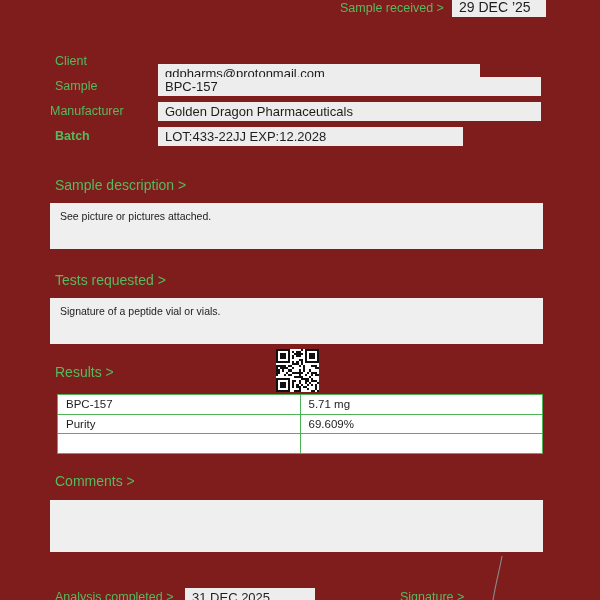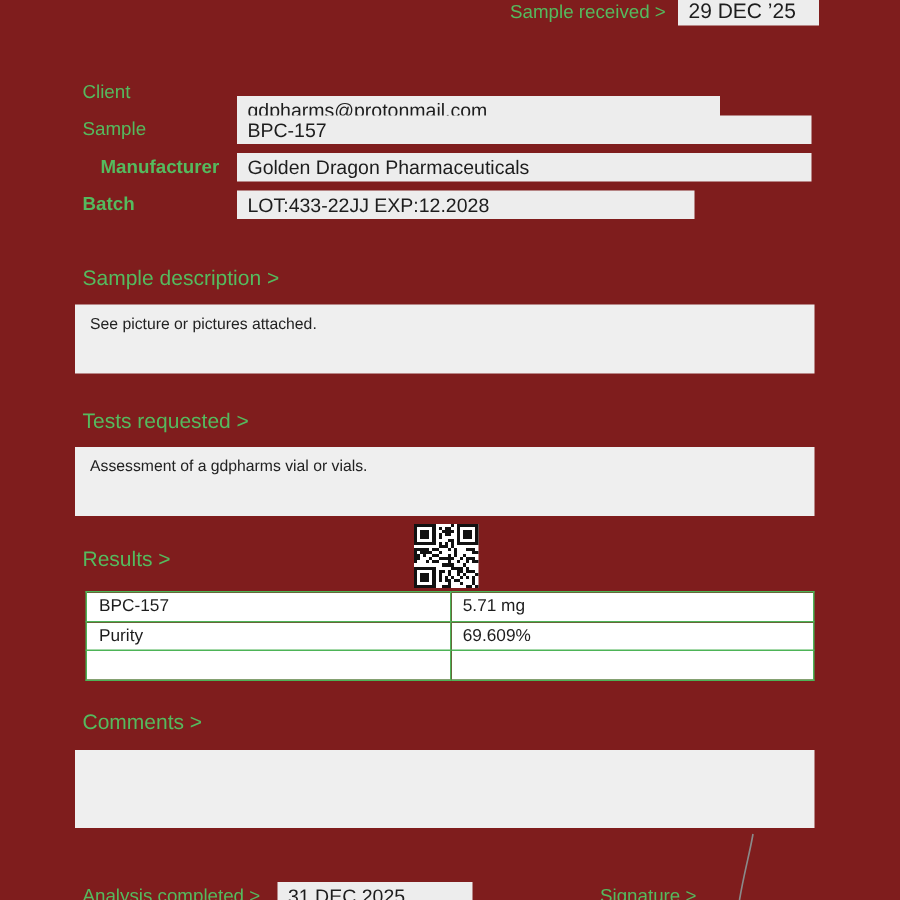--- a/index.html
+++ b/index.html
@@ -36,34 +36,34 @@
 
   <div class="label" style="top:1px;left:340px;font-size:12.5px;">Sample received &gt;</div>
   <div class="field bigfield" style="left:452px;top:-2px;width:94px;">29 DEC ’25</div>
 
   <div class="label" style="top:54px;left:55px;">Client</div>
   <div class="field" style="left:158px;top:52px;width:322px;margin-top:12px;">gdpharms@protonmail.com</div>
 
   <div class="label" style="top:79px;left:55px;">Sample</div>
   <div class="field" style="left:158px;top:77px;width:383px;">BPC-157</div>
 
-  <div class="label" style="top:104px;left:67px;font-weight:bold;">Manufacturer</div>
+  <div class="label" style="top:104px;left:50px;">Manufacturer</div>
   <div class="field" style="left:158px;top:102px;width:383px;">Golden Dragon Pharmaceuticals</div>
 
   <div class="label" style="top:129px;left:55px;font-weight:bold;">Batch</div>
   <div class="field" style="left:158px;top:127px;width:305px;">LOT:433-22JJ EXP:12.2028</div>
 
   <div class="heading" style="top:177px;left:55px;">Sample description &gt;</div>
   <div class="graybox" style="left:50px;top:203px;width:493px;height:46px;">
     <span>See picture or pictures attached.</span>
   </div>
 
   <div class="heading" style="top:272px;left:55px;">Tests requested &gt;</div>
   <div class="graybox" style="left:50px;top:298px;width:493px;height:46px;">
-    <span>Assessment of a gdpharms vial or vials.</span>
+    <span>Signature of a peptide vial or vials.</span>
   </div>
 
   <svg id="qr" viewBox="0 0 21 21" shape-rendering="crispEdges">
       <rect x="0" y="0" width="21" height="21" fill="#fff"></rect>
       <rect x="0" y="0" width="1" height="1" fill="#111"></rect>
       <rect x="1" y="0" width="1" height="1" fill="#111"></rect>
       <rect x="2" y="0" width="1" height="1" fill="#111"></rect>
       <rect x="3" y="0" width="1" height="1" fill="#111"></rect>
       <rect x="4" y="0" width="1" height="1" fill="#111"></rect>
       <rect x="5" y="0" width="1" height="1" fill="#111"></rect>

